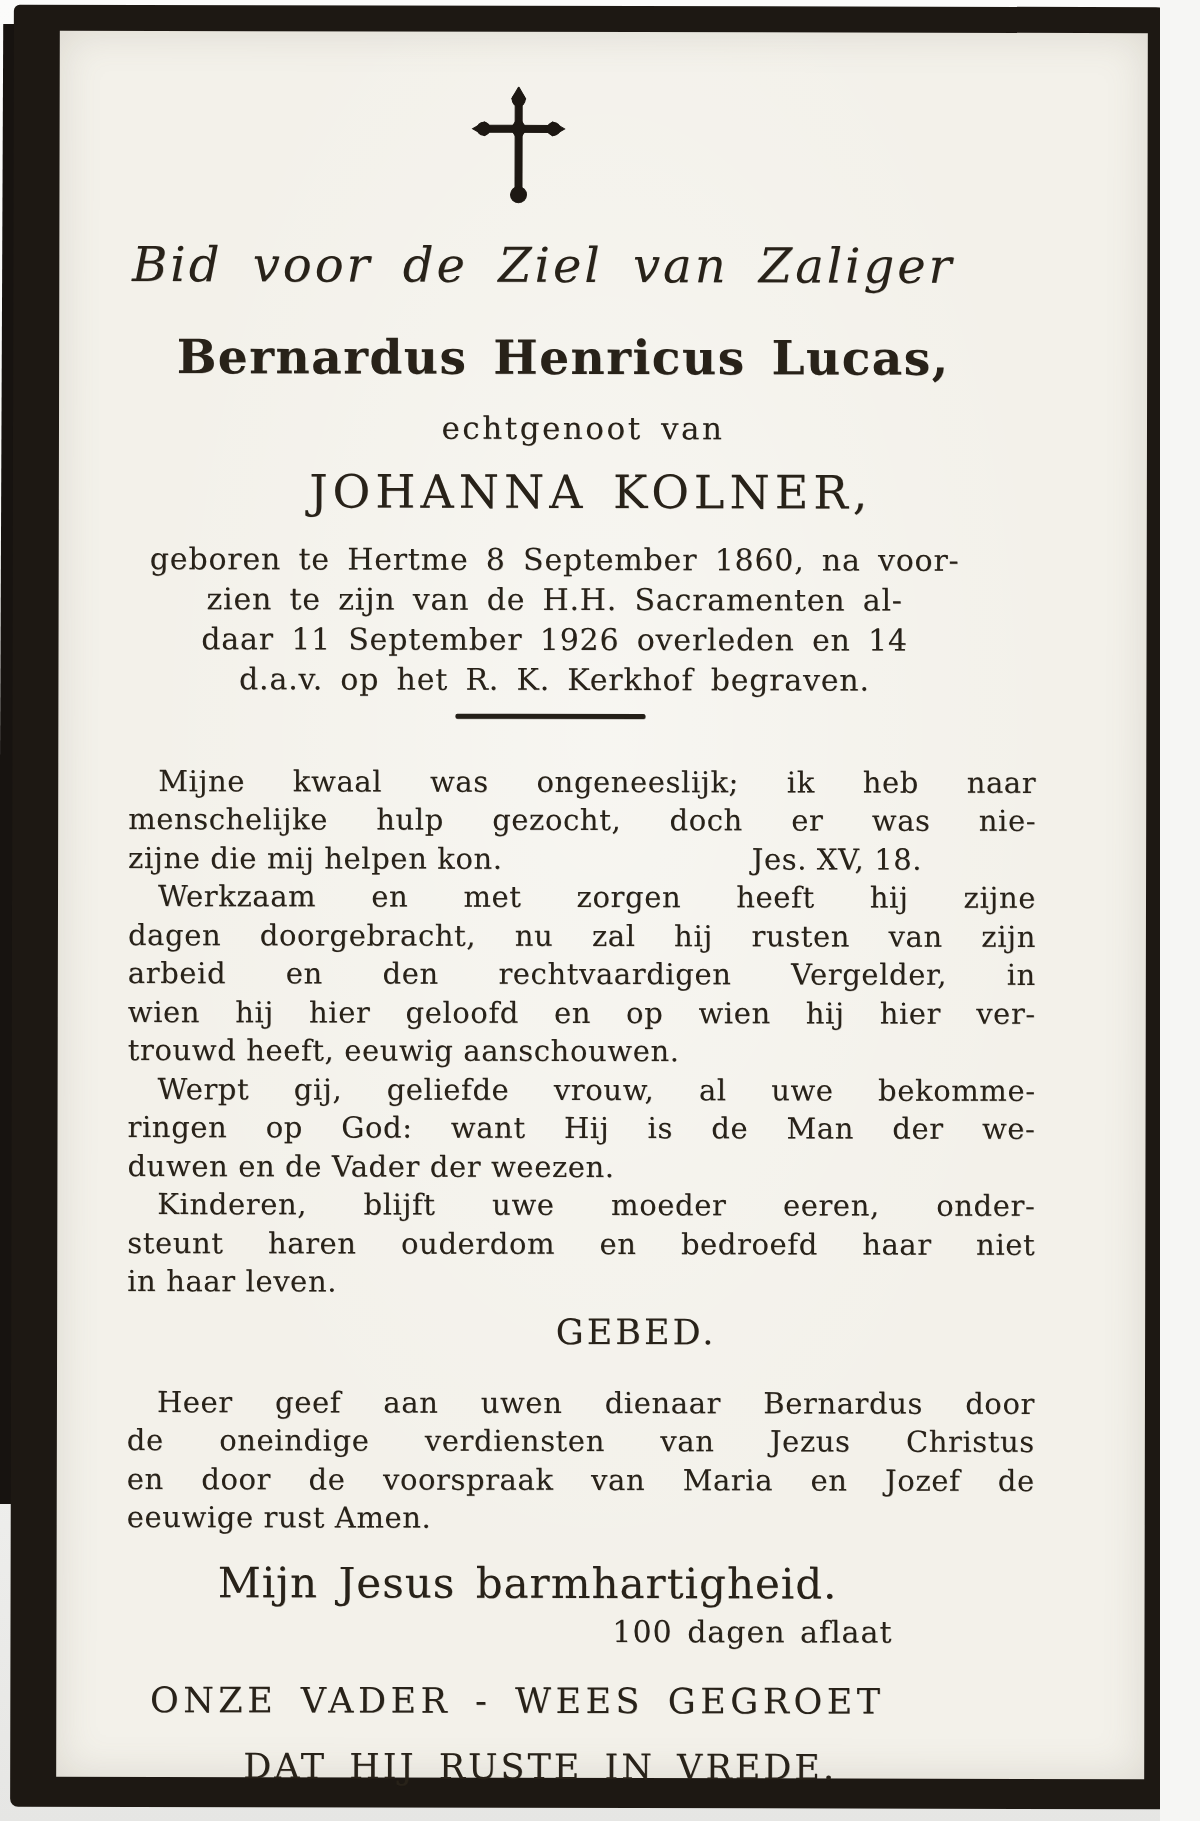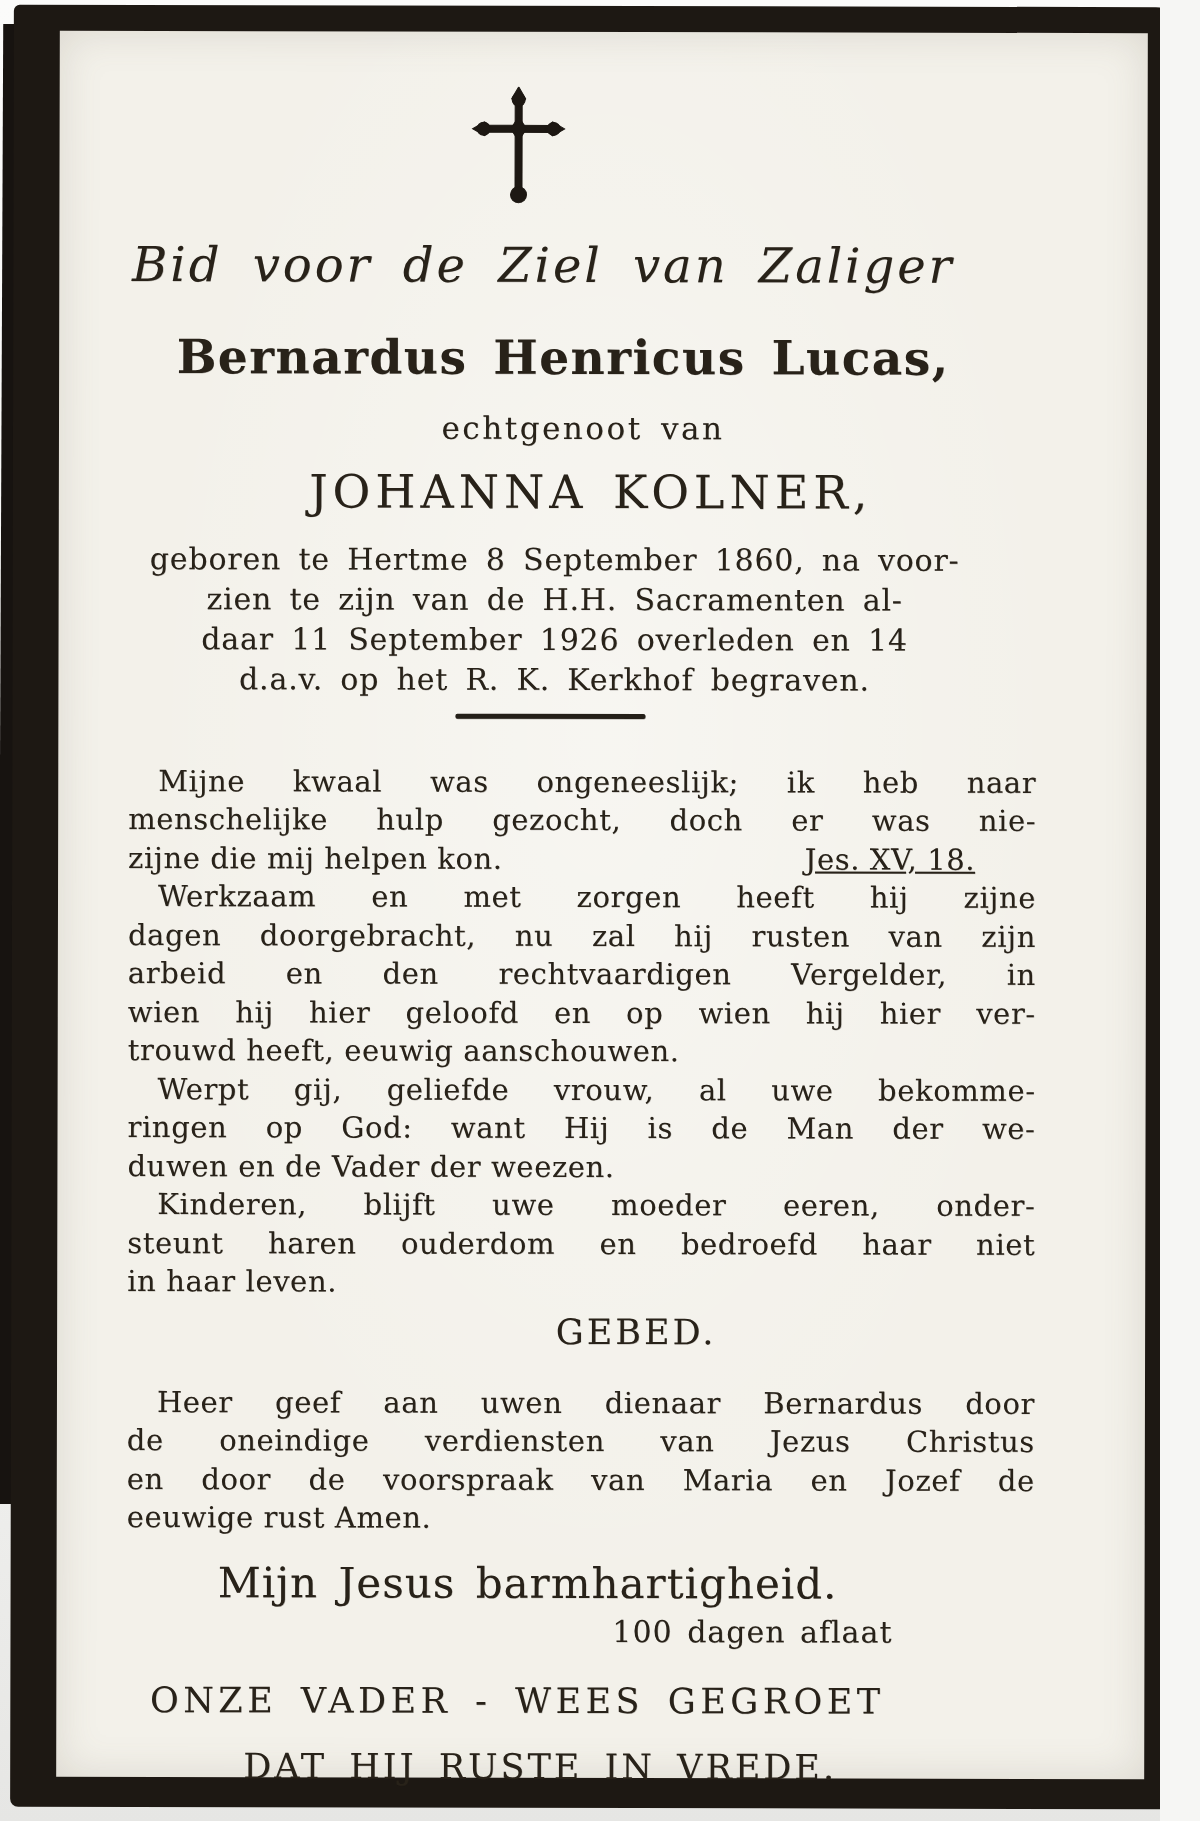--- a/index.html
+++ b/index.html
@@ -63,21 +63,21 @@
     box-shadow:0.5px 0.5px 0 rgba(40,33,26,0.4);
   }
   .body{margin-top:44px;}
   .bline{
     font-size:29px;line-height:38.5px;letter-spacing:0.6px;
     text-align:justify;text-align-last:justify;text-justify:inter-word;
   }
   .bline.ind{text-indent:30px;}
   .bline.last{text-align-last:left;}
   .cite-line{display:flex;justify-content:space-between;text-align-last:left;}
-  .cite-line .cite{margin-right:61px;text-decoration:underline;}
+  .cite-line .cite{margin-right:114px;}
   .gebed{
     margin-top:10px;text-align:center;font-size:35px;line-height:1.15;
     letter-spacing:3px;transform:translateX(55px);
   }
   .prayer{margin-top:32px;}
   .closing{
     margin-top:22px;text-align:center;font-size:42px;line-height:1.15;
     letter-spacing:1px;word-spacing:6px;transform:translateX(-53px);white-space:nowrap;
   }
   .indulgence{

